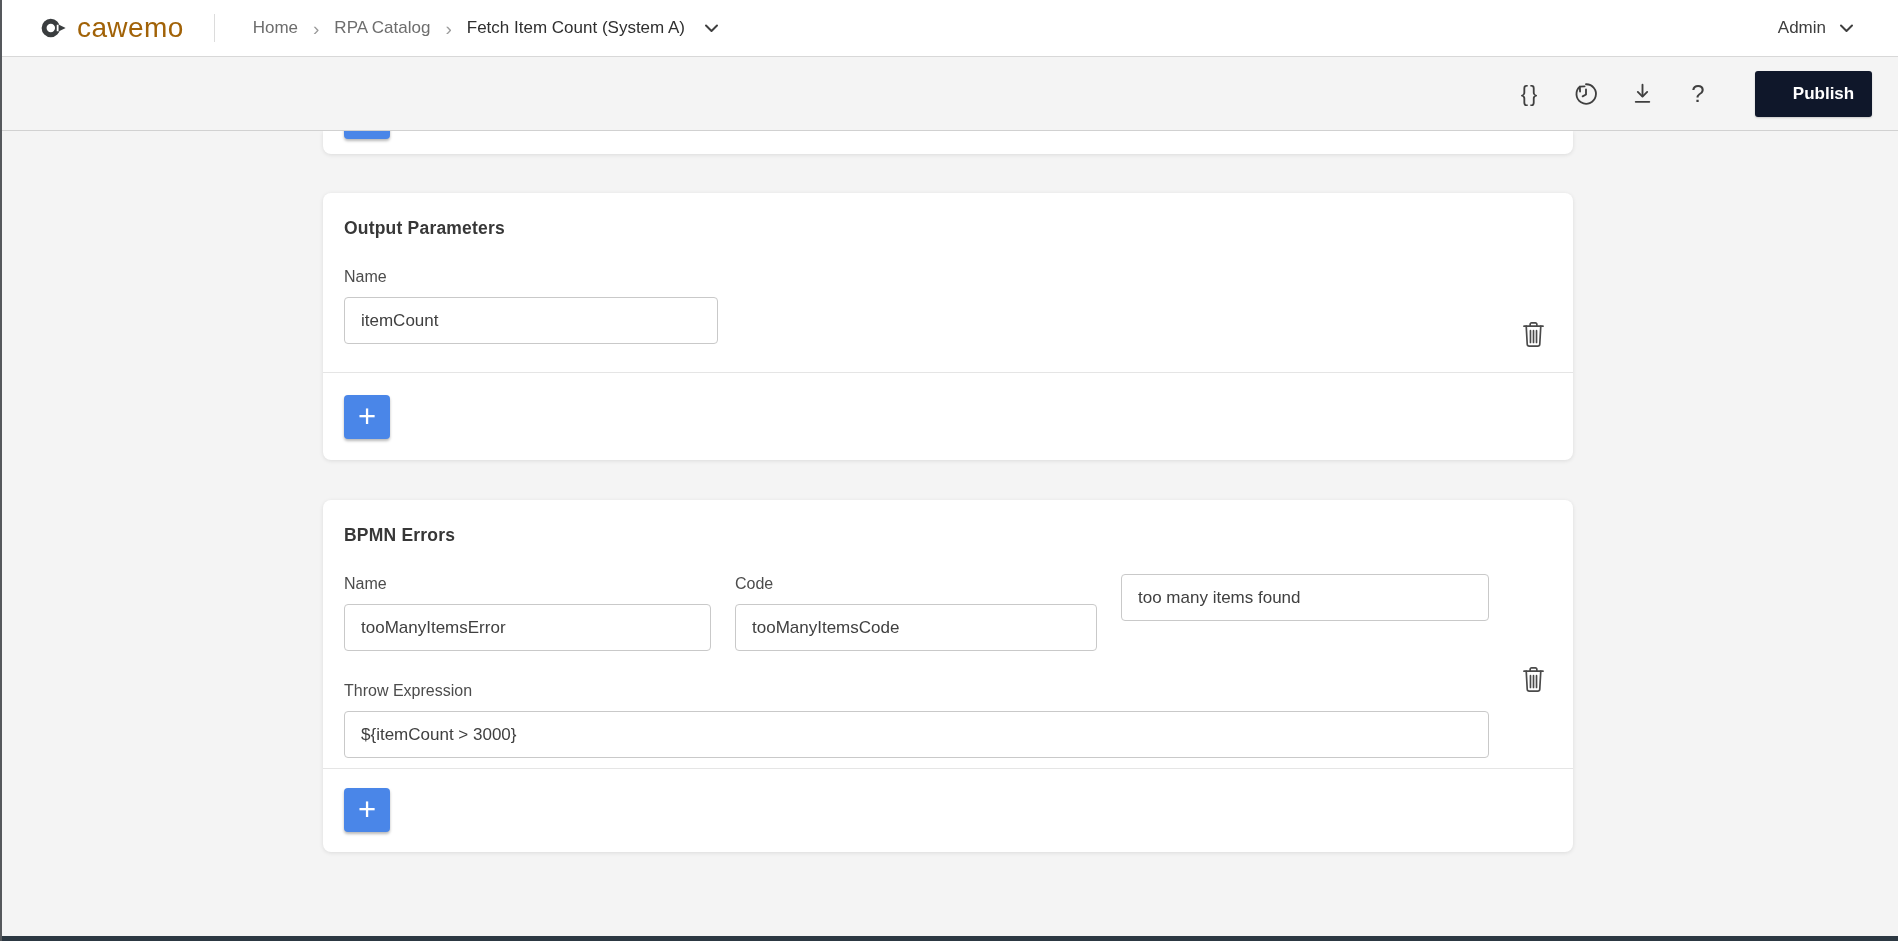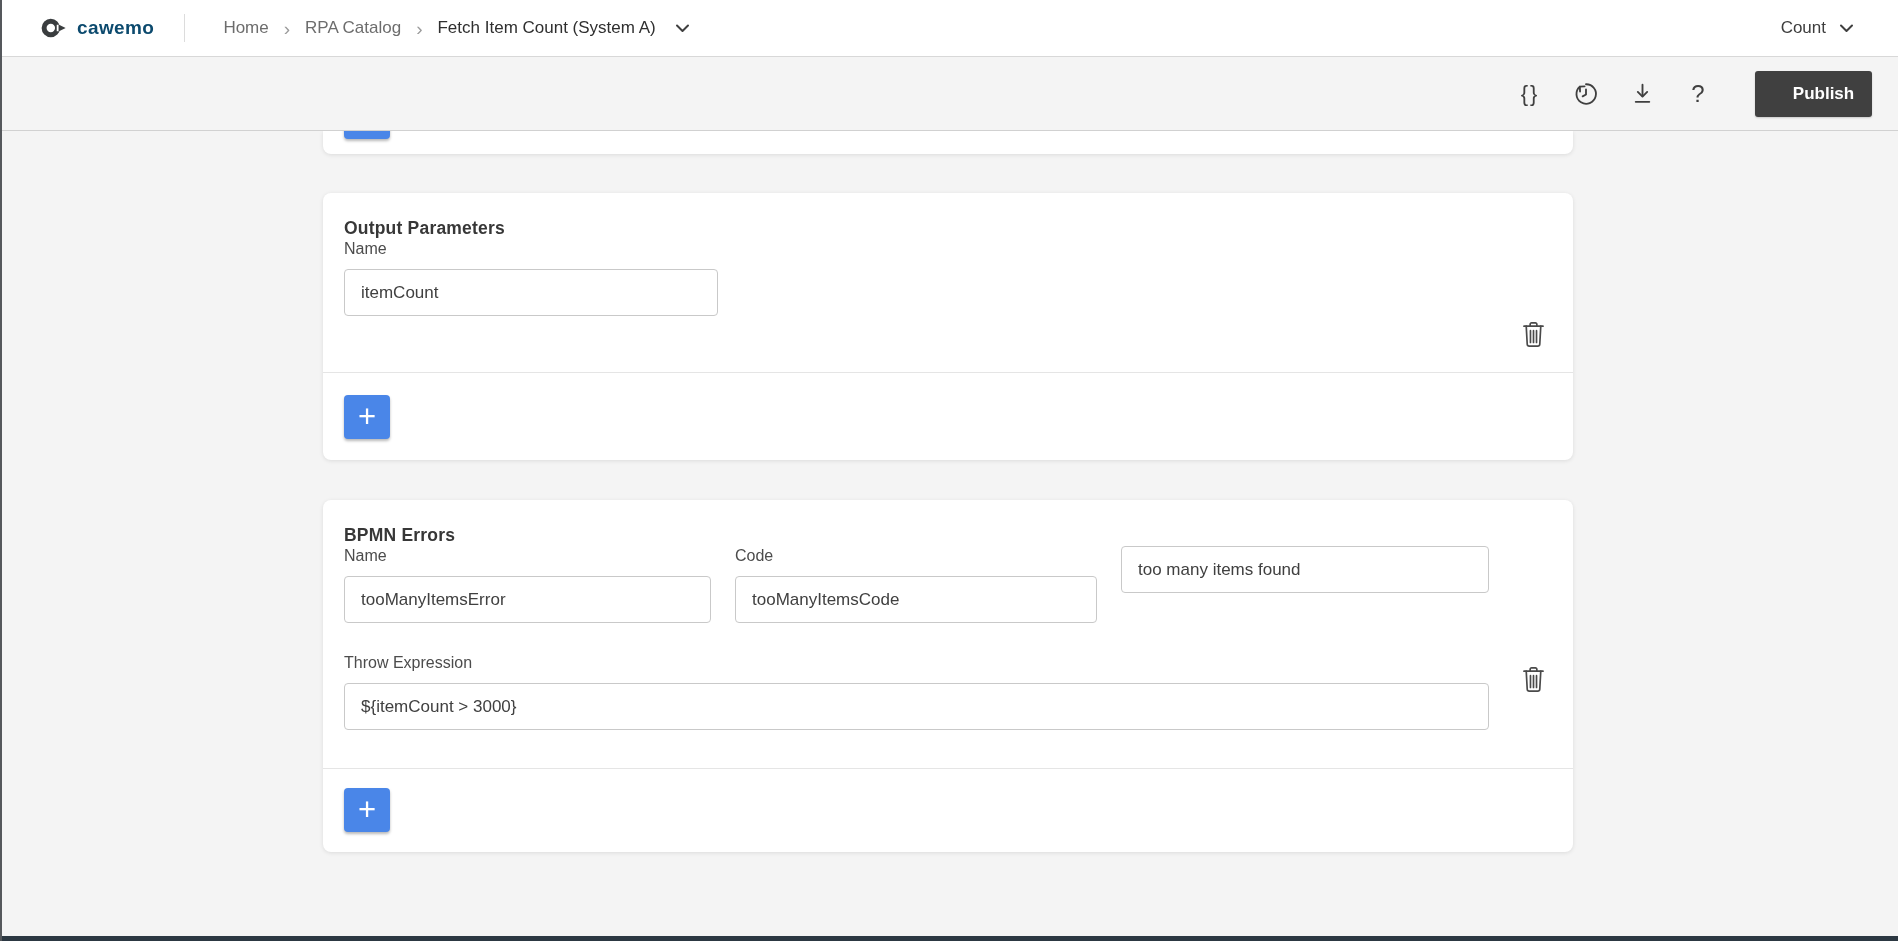--- a/index.html
+++ b/index.html
@@ -14,21 +14,21 @@
   
   .edge-left { position:absolute; left:0; top:0; bottom:0; width:2px; background:#55585c; z-index:50; }
 
   
   .topnav {
     position:absolute; left:0; top:0; width:1898px; height:57px;
     background:#ffffff; border-bottom:1px solid #d8d8d8;
     display:flex; align-items:center; padding:0 44px 0 40px; z-index:20;
   }
   .brand { display:flex; align-items:center; gap:10px; cursor:pointer; }
-  .brand-name { font-size:19px; color:#0c4a6e; letter-spacing:.4px; font-weight:700; }
+  .brand-name { font-size:28px; color:#a16207; letter-spacing:.4px; font-weight:400; }
   .nav-divider { width:1px; height:28px; background:#dcdcdc; margin:0 38px 0 30px; }
   .breadcrumb { display:flex; align-items:center; gap:15px; font-size:17px; }
   .crumb { color:#6d6d6d; cursor:pointer; }
   .crumb-sep { color:#9b9b9b; font-size:19px; line-height:1; }
   .crumb-current { color:#2f2f2f; cursor:pointer; }
   .crumb-chevron, .admin-chevron { display:flex; align-items:center; color:#3f3f3f; cursor:pointer; }
   .crumb-chevron { margin-left:4px; }
   .nav-spacer { flex:1; }
   .admin { display:flex; align-items:center; gap:13px; font-size:17px; color:#3d3d3d; cursor:pointer; }
 
@@ -40,41 +40,41 @@
     padding-right:26px; gap:26px; z-index:10;
   }
   .tool-btn {
     min-width:30px; height:36px; display:flex; align-items:center; justify-content:center;
     color:#3f3f3f; cursor:pointer; background:none; border:none;
   }
   .glyph-embed { font-size:22px; letter-spacing:2px; color:#3f3f3f; }
   .glyph-help  { font-size:24px; color:#3f3f3f; }
   .publish-btn {
     margin-left:16px; width:117px; height:46px; border:none; border-radius:3px;
-    background:#404040; color:#ffffff; font-size:17px; font-weight:700;
+    background:#0f172a; color:#ffffff; font-size:17px; font-weight:700;
     font-family:"Liberation Sans",sans-serif; cursor:pointer;
     box-shadow:0 1px 2px rgba(0,0,0,.18);
     padding-left:20px;
   }
 
   
   .card {
     position:absolute; left:323px; width:1250px; background:#ffffff;
     border-radius:8px; box-shadow:0 1px 4px rgba(0,0,0,.10);
   }
   .card-partial {
     top:131px; height:23px; border-radius:0 0 8px 8px; overflow:hidden;
   }
   .card-output { top:193px; height:267px; }
   .card-errors { top:500px; height:352px; }
 
   .card-pad { padding:25px 20px 0 21px; }
   .card-title { font-size:17.5px; font-weight:700; color:#373737; letter-spacing:.2px; }
 
-  .row { display:flex; }
+  .row { display:flex; margin-top:28px; }
   .row-gap23 { gap:23px; }
   .row-gap24 { gap:24px; }
   .field { display:flex; flex-direction:column; }
   .field label { font-size:16px; color:#4c4c4c; margin-bottom:10px; line-height:20px; }
   .field input {
     height:47px; border:1px solid #c9c9c9; border-radius:4px; background:#fff;
     padding:0 16px; font-size:17px; color:#404040; width:100%;
     font-family:"Liberation Sans",sans-serif;
   }
   .w-374 { width:374px; }
@@ -140,21 +140,21 @@
     <span class="crumb-chevron">
       <svg width="15" height="9" viewBox="0 0 14 9" fill="none" stroke="currentColor" stroke-width="2" stroke-linecap="round" stroke-linejoin="round">
         <path d="M1.5 1.5L7 7l5.5-5.5"></path>
       </svg>
     </span>
   </nav>
 
   <div class="nav-spacer"></div>
 
   <div class="admin">
-    <span>Count</span>
+    <span>Admin</span>
     <span class="admin-chevron">
       <svg width="15" height="9" viewBox="0 0 14 9" fill="none" stroke="currentColor" stroke-width="2" stroke-linecap="round" stroke-linejoin="round">
         <path d="M1.5 1.5L7 7l5.5-5.5"></path>
       </svg>
     </span>
   </div>
 </header>
 
 <div class="toolbar">
   <button class="tool-btn">

